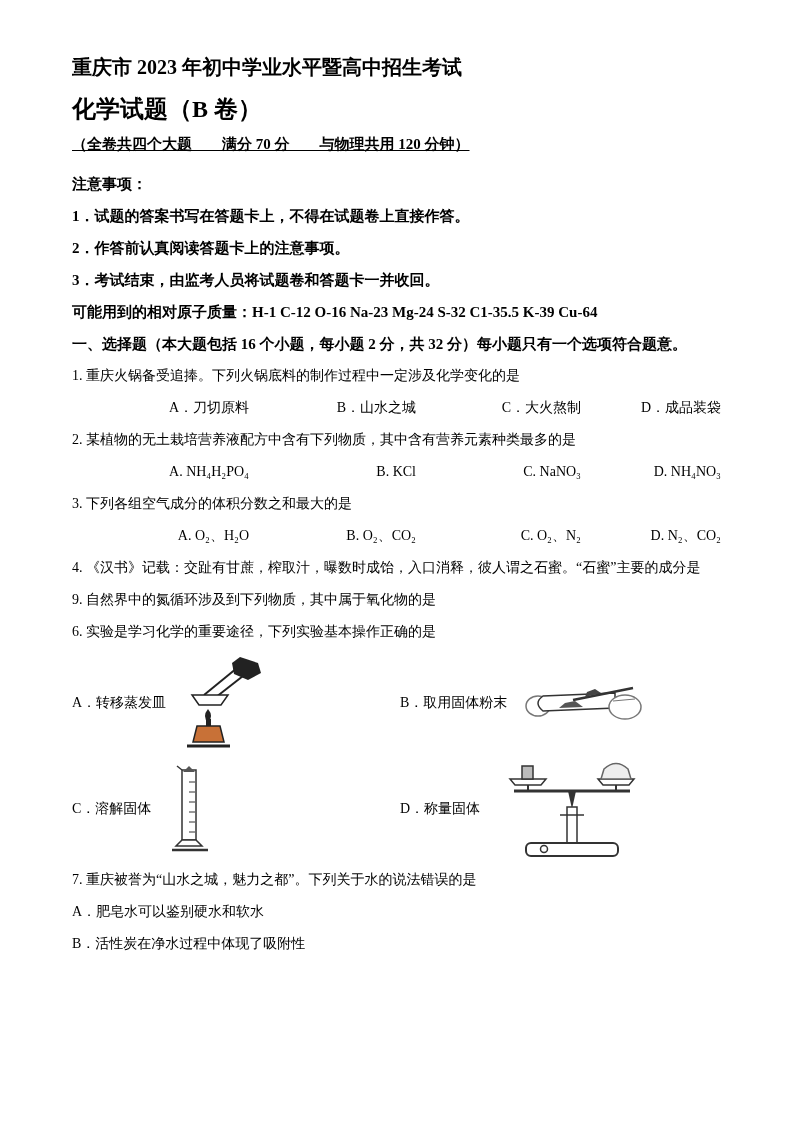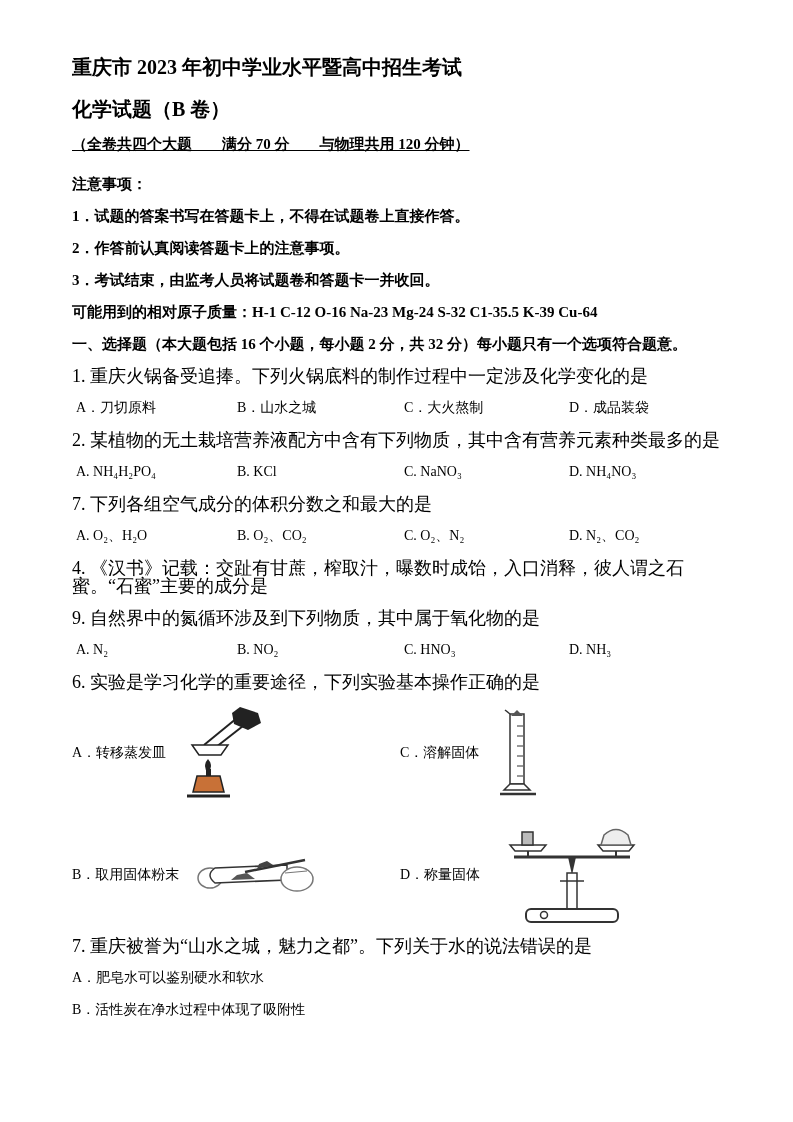--- a/index.html
+++ b/index.html
@@ -4,32 +4,32 @@
 <style>
   html, body { margin: 0; padding: 0; background: #ffffff; }
   body {
     width: 793px; height: 1122px;
     font-family: "Liberation Serif", "DejaVu Serif", serif;
     color: #000; overflow: hidden;
   }
   .page { padding: 54px 72px 0 72px; }
   .center { text-align: left; }
   .title { font-size: 20px; font-weight: bold; line-height: 26px; margin: 0 0 16px 0; }
-  .subtitle { font-size: 20px; font-weight: bold; line-height: 26px; margin: 0 0 13px 0; }
+  .subtitle { font-size: 24px; font-weight: bold; line-height: 26px; margin: 0 0 13px 0; }
   .meta { font-size: 15px; font-weight: bold; line-height: 19px; margin: 0 0 21px 0; text-decoration: underline; }
   p.boldline { font-size: 15px; font-weight: bold; line-height: 19px; margin: 0 0 13px 0; }
-  p.stem { font-size: 18px; line-height: 18px; margin: 0 0 14px 0; }
+  p.stem { font-size: 14px; line-height: 18px; margin: 0 0 14px 0; }
   .opts4 {
     display: grid; grid-template-columns: 161px 167px 165px 1fr;
-    font-size: 14px; line-height: 18px; margin: 0 0 14px 4px;
+    font-size: 14px; line-height: 18px; margin: 0 0 14px 16px; text-align: right;
   }
   .optline { font-size: 14px; line-height: 18px; margin: 0 0 14px 0; }
   .figgrid {
     display: grid; grid-template-columns: 328px 1fr;
-    row-gap: 22px; margin: 2px 0 10px 0;
+    row-gap: 6px; margin: 2px 0 10px 0;
   }
   .figcell { display: flex; align-items: center; gap: 18px; font-size: 14px; line-height: 18px; }
   .figcell svg { flex: 0 0 auto; display: block; }
   .lbl { white-space: nowrap; }
 </style>
 </head>
 <body>
 
 <div class="page">
 
@@ -53,82 +53,76 @@
   </div>
 
   <p class="stem">2. 某植物的无土栽培营养液配方中含有下列物质，其中含有营养元素种类最多的是</p>
   <div class="opts4">
     <span>A. NH₄H₂PO₄</span>
     <span>B. KCl</span>
     <span>C. NaNO₃</span>
     <span>D. NH₄NO₃</span>
   </div>
 
-  <p class="stem">7. 下列各组空气成分的体积分数之和最大的是</p>
+  <p class="stem">3. 下列各组空气成分的体积分数之和最大的是</p>
   <div class="opts4">
     <span>A. O₂、H₂O</span>
     <span>B. O₂、CO₂</span>
     <span>C. O₂、N₂</span>
     <span>D. N₂、CO₂</span>
   </div>
 
   <p class="stem">4. 《汉书》记载：交趾有甘蔗，榨取汁，曝数时成饴，入口消释，彼人谓之石蜜。“石蜜”主要的成分是</p>
 
   <p class="stem">9. 自然界中的氮循环涉及到下列物质，其中属于氧化物的是</p>
-  <div class="opts4">
-    <span>A. N₂</span>
-    <span>B. NO₂</span>
-    <span>C. HNO₃</span>
-    <span>D. NH₃</span>
-  </div>
 
   <p class="stem">6. 实验是学习化学的重要途径，下列实验基本操作正确的是</p>
   <div class="figgrid">
 
     <div class="figcell">
       <span class="lbl">A．转移蒸发皿</span>
       <svg width="82" height="96" viewBox="0 0 82 96">
         <path d="M56 2 L74 8 L77 18 L64 25 L50 19 L48 8 Z" fill="#222"></path>
         <line x1="53" y1="13" x2="20" y2="40" stroke="#222" stroke-width="2"></line>
         <line x1="59" y1="21" x2="27" y2="46" stroke="#222" stroke-width="2"></line>
         <path d="M8 40 L44 40 L37 50 L15 50 Z" fill="#fff" stroke="#222" stroke-width="1.5"></path>
         <path d="M24 54 Q30 61 24 68 Q18 61 24 54 Z" fill="#222"></path>
         <rect x="22" y="64" width="5" height="7" fill="#222"></rect>
         <path d="M13 71 L36 71 L40 87 L9 87 Z" fill="#c87137" stroke="#222" stroke-width="1.5"></path>
         <line x1="3" y1="91" x2="46" y2="91" stroke="#222" stroke-width="3"></line>
       </svg>
     </div>
 
     <div class="figcell">
+      <span class="lbl">B．取用固体粉末</span>
+      <svg width="118" height="44" viewBox="0 0 118 44">
+        <ellipse cx="13" cy="25" rx="12" ry="10" fill="#fff" stroke="#777" stroke-width="1.5"></ellipse>
+        <path d="M90 12 L18 15 Q8 22 18 30 L90 27 Z" fill="#fff" stroke="#333" stroke-width="1.5"></path>
+        <path d="M34 27 L58 26 L50 20 L40 22 Z" fill="#555"></path>
+        <line x1="48" y1="19" x2="108" y2="7" stroke="#333" stroke-width="2.5"></line>
+        <path d="M60 16 L76 12 L70 8 L62 11 Z" fill="#444"></path>
+        <ellipse cx="100" cy="26" rx="16" ry="12" fill="#fff" stroke="#777" stroke-width="1.5"></ellipse>
+        <line x1="88" y1="20" x2="110" y2="18" stroke="#777"></line>
+      </svg>
+    </div>
+
+    <div class="figcell">
       <span class="lbl">C．溶解固体</span>
       <svg width="42" height="90" viewBox="0 0 42 90">
         <rect x="13" y="6" width="14" height="70" fill="#fff" stroke="#333" stroke-width="1.5"></rect>
         <path d="M13 6 L8 2" stroke="#333" stroke-width="1.5" fill="none"></path>
         <path d="M14 8 L26 8 L20 2 Z" fill="#555"></path>
         <line x1="20" y1="18" x2="26" y2="18" stroke="#333"></line>
         <line x1="20" y1="28" x2="26" y2="28" stroke="#333"></line>
         <line x1="20" y1="38" x2="26" y2="38" stroke="#333"></line>
         <line x1="20" y1="48" x2="26" y2="48" stroke="#333"></line>
         <line x1="20" y1="58" x2="26" y2="58" stroke="#333"></line>
         <line x1="20" y1="68" x2="26" y2="68" stroke="#333"></line>
         <path d="M13 76 L27 76 L33 82 L7 82 Z" fill="#fff" stroke="#333" stroke-width="1.5"></path>
         <line x1="3" y1="86" x2="39" y2="86" stroke="#333" stroke-width="2.5"></line>
-      </svg>
-    </div>
-
-    <div class="figcell">
-      <span class="lbl">B．取用固体粉末</span>
-      <svg width="118" height="44" viewBox="0 0 118 44">
-        <ellipse cx="13" cy="25" rx="12" ry="10" fill="#fff" stroke="#777" stroke-width="1.5"></ellipse>
-        <path d="M90 12 L18 15 Q8 22 18 30 L90 27 Z" fill="#fff" stroke="#333" stroke-width="1.5"></path>
-        <path d="M34 27 L58 26 L50 20 L40 22 Z" fill="#555"></path>
-        <line x1="48" y1="19" x2="108" y2="7" stroke="#333" stroke-width="2.5"></line>
-        <path d="M60 16 L76 12 L70 8 L62 11 Z" fill="#444"></path>
-        <ellipse cx="100" cy="26" rx="16" ry="12" fill="#fff" stroke="#777" stroke-width="1.5"></ellipse>
-        <line x1="88" y1="20" x2="110" y2="18" stroke="#777"></line>
       </svg>
     </div>
 
     <div class="figcell">
       <span class="lbl">D．称量固体</span>
       <svg width="148" height="104" viewBox="0 0 148 104">
         <line x1="16" y1="34" x2="132" y2="34" stroke="#333" stroke-width="3"></line>
         <path d="M70 34 L78 34 L74 52 Z" fill="#333"></path>
         <rect x="69" y="50" width="10" height="36" fill="#fff" stroke="#333" stroke-width="1.5"></rect>
         <line x1="62" y1="58" x2="86" y2="58" stroke="#333" stroke-width="1.5"></line>

